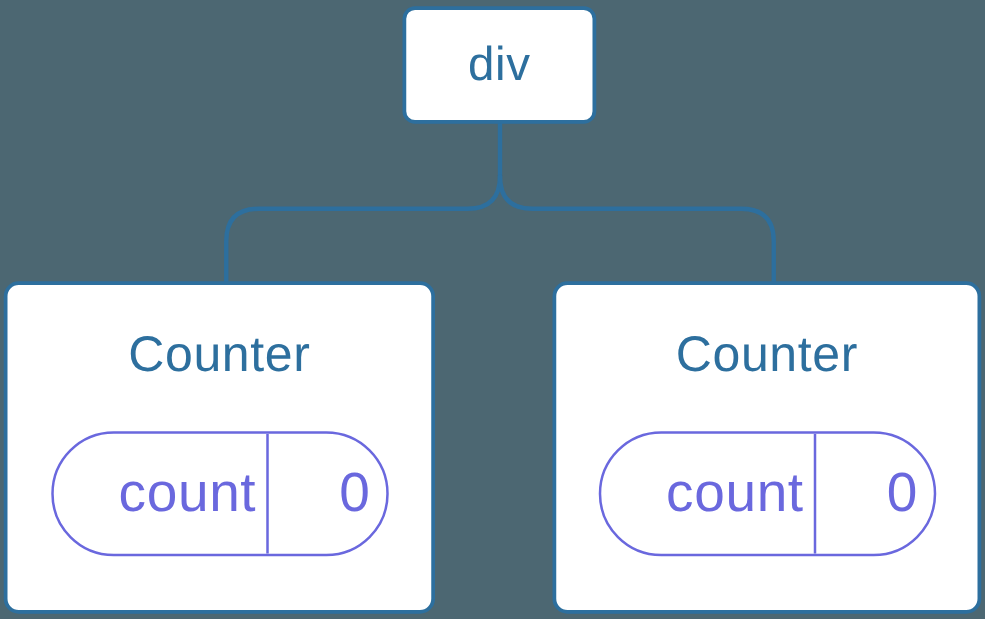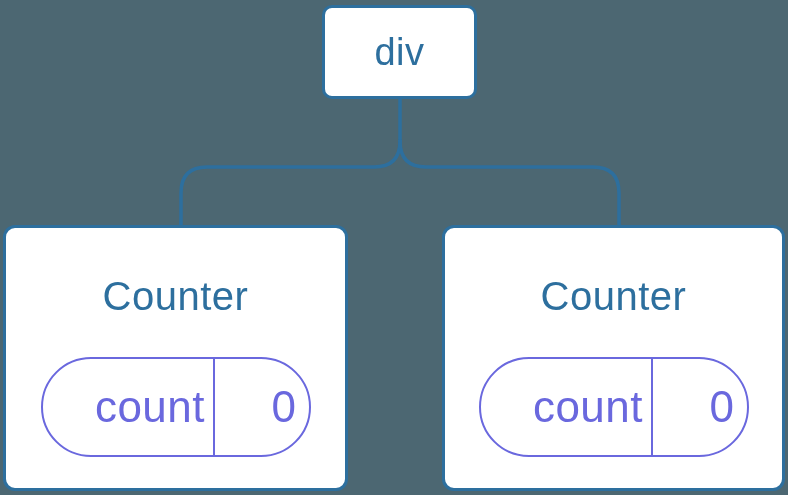--- a/index.html
+++ b/index.html
@@ -55,21 +55,21 @@
   .component-card {
     position: absolute;
     top: 225px;
     width: 345px; height: 266px;
     background: var(--card-bg);
     border: 3px solid var(--blue);
     border-radius: 12px;
     display: flex;
     flex-direction: column;
     align-items: center;
-    padding-top: 44px;
+    padding-top: 32px;
   }
   .component-card.left  { left: 3px; }
   .component-card.right { left: 442px; width: 343px; }
 
   .component-title {
     color: var(--blue);
     font-size: 40px;
     line-height: 48px;
     letter-spacing: 0.5px;
   }

